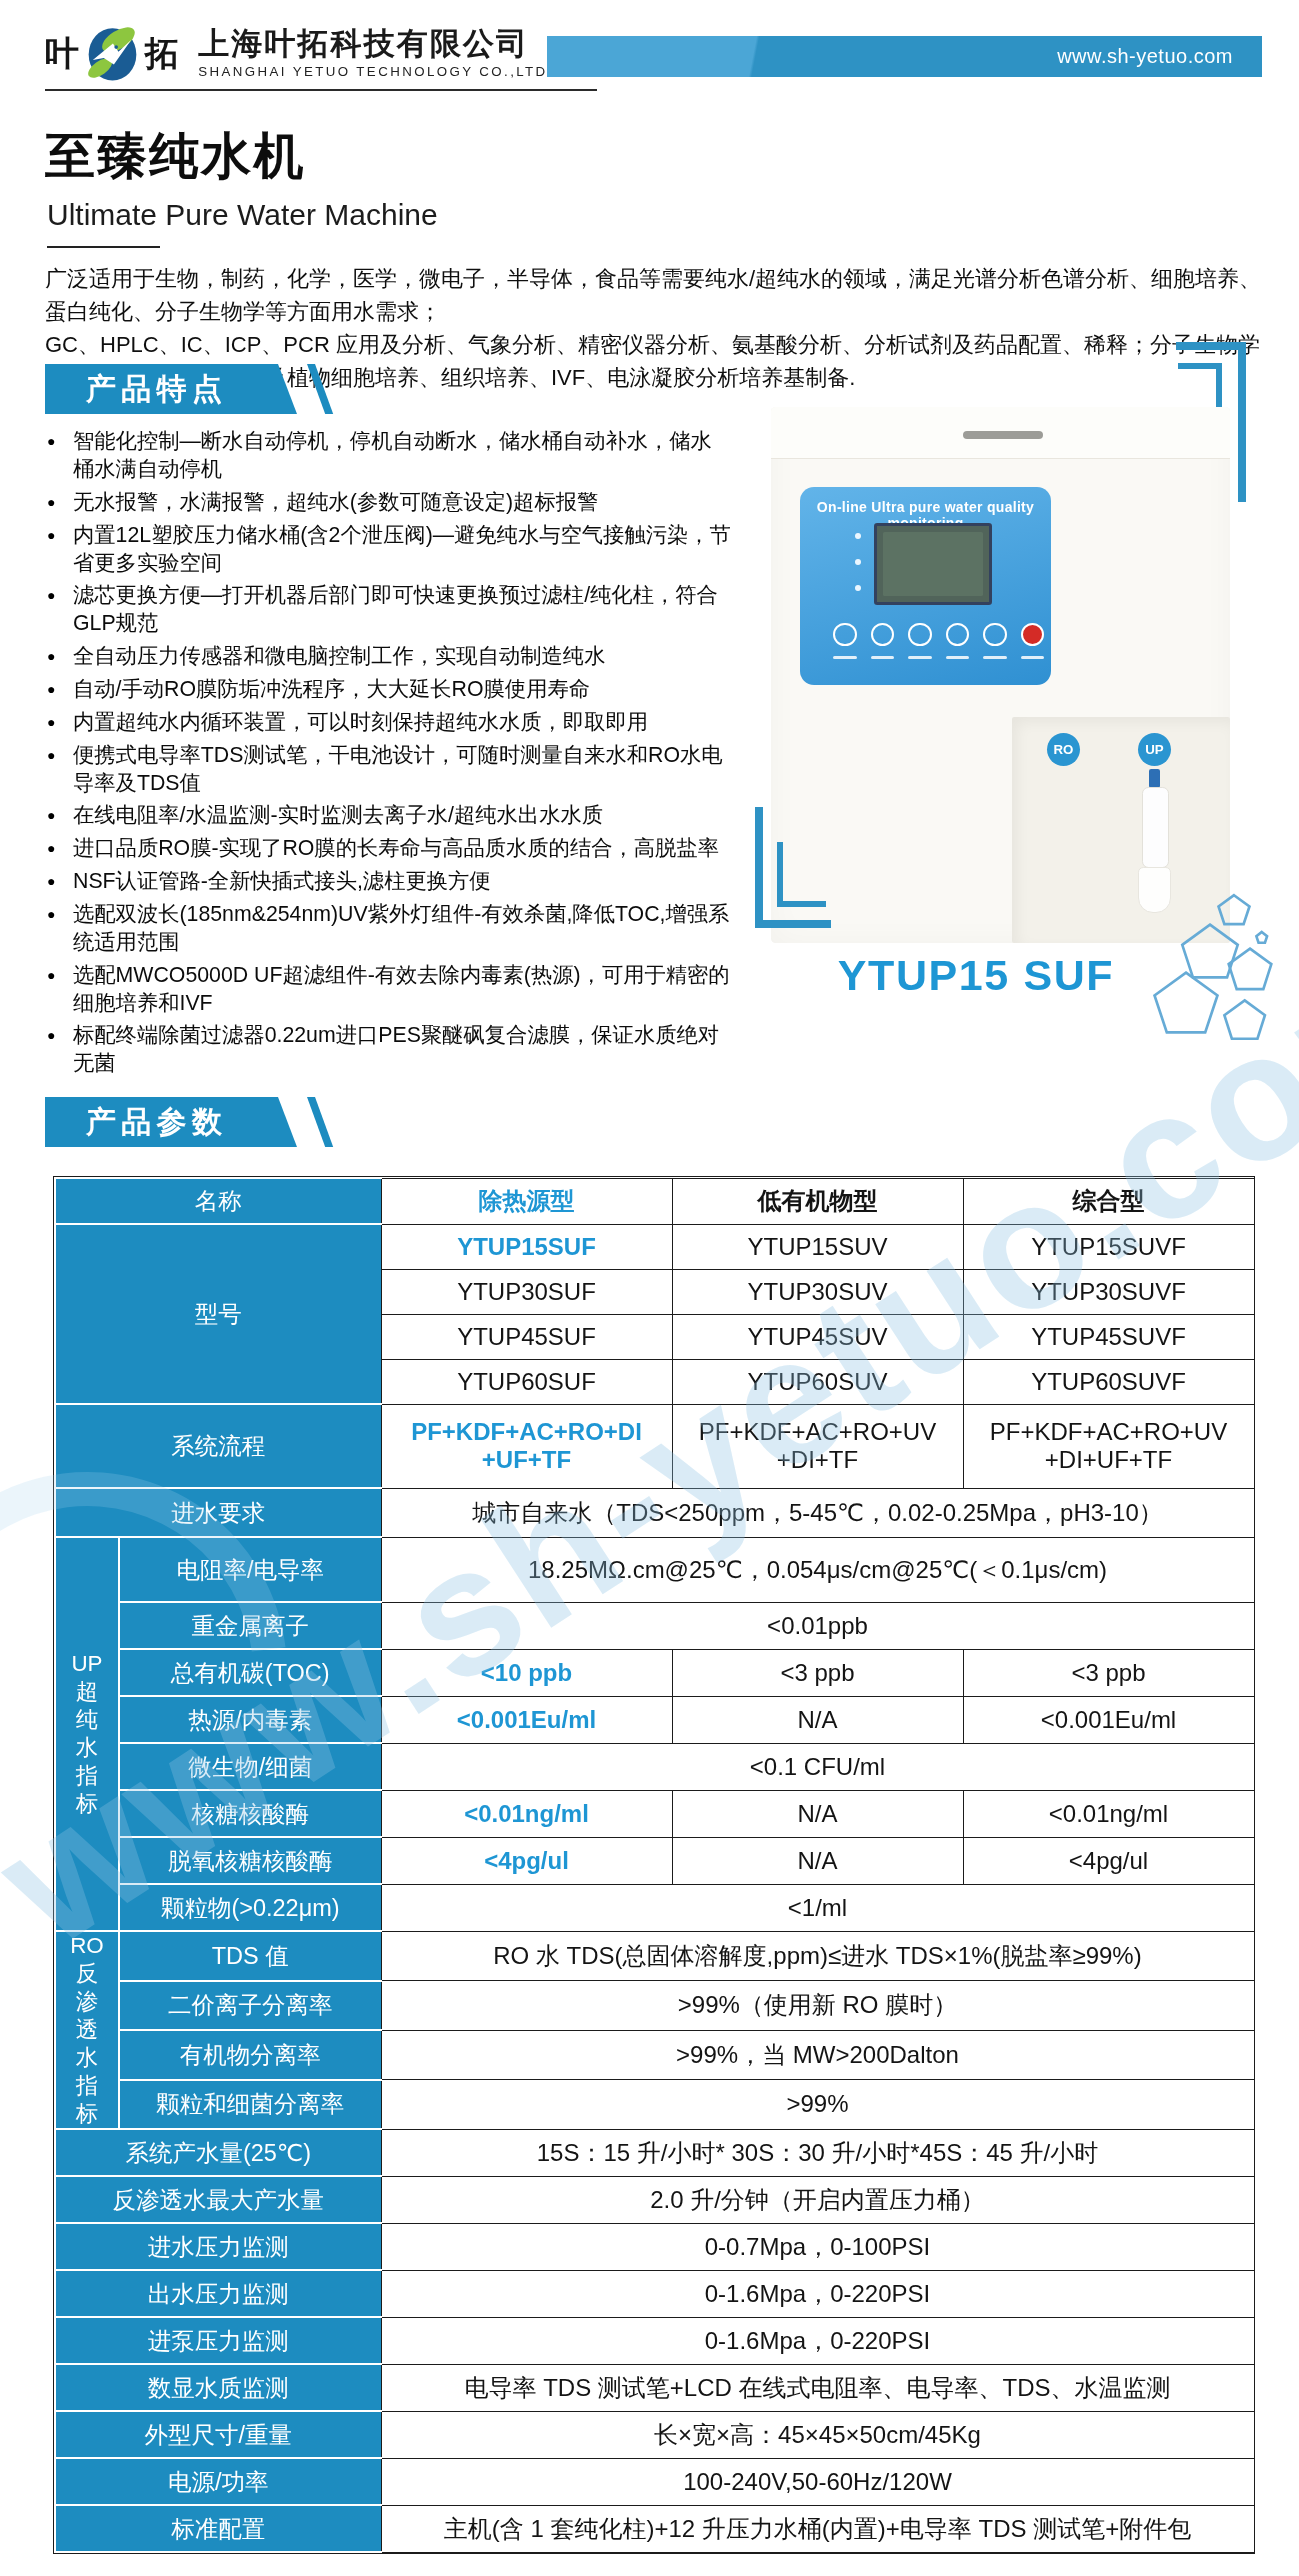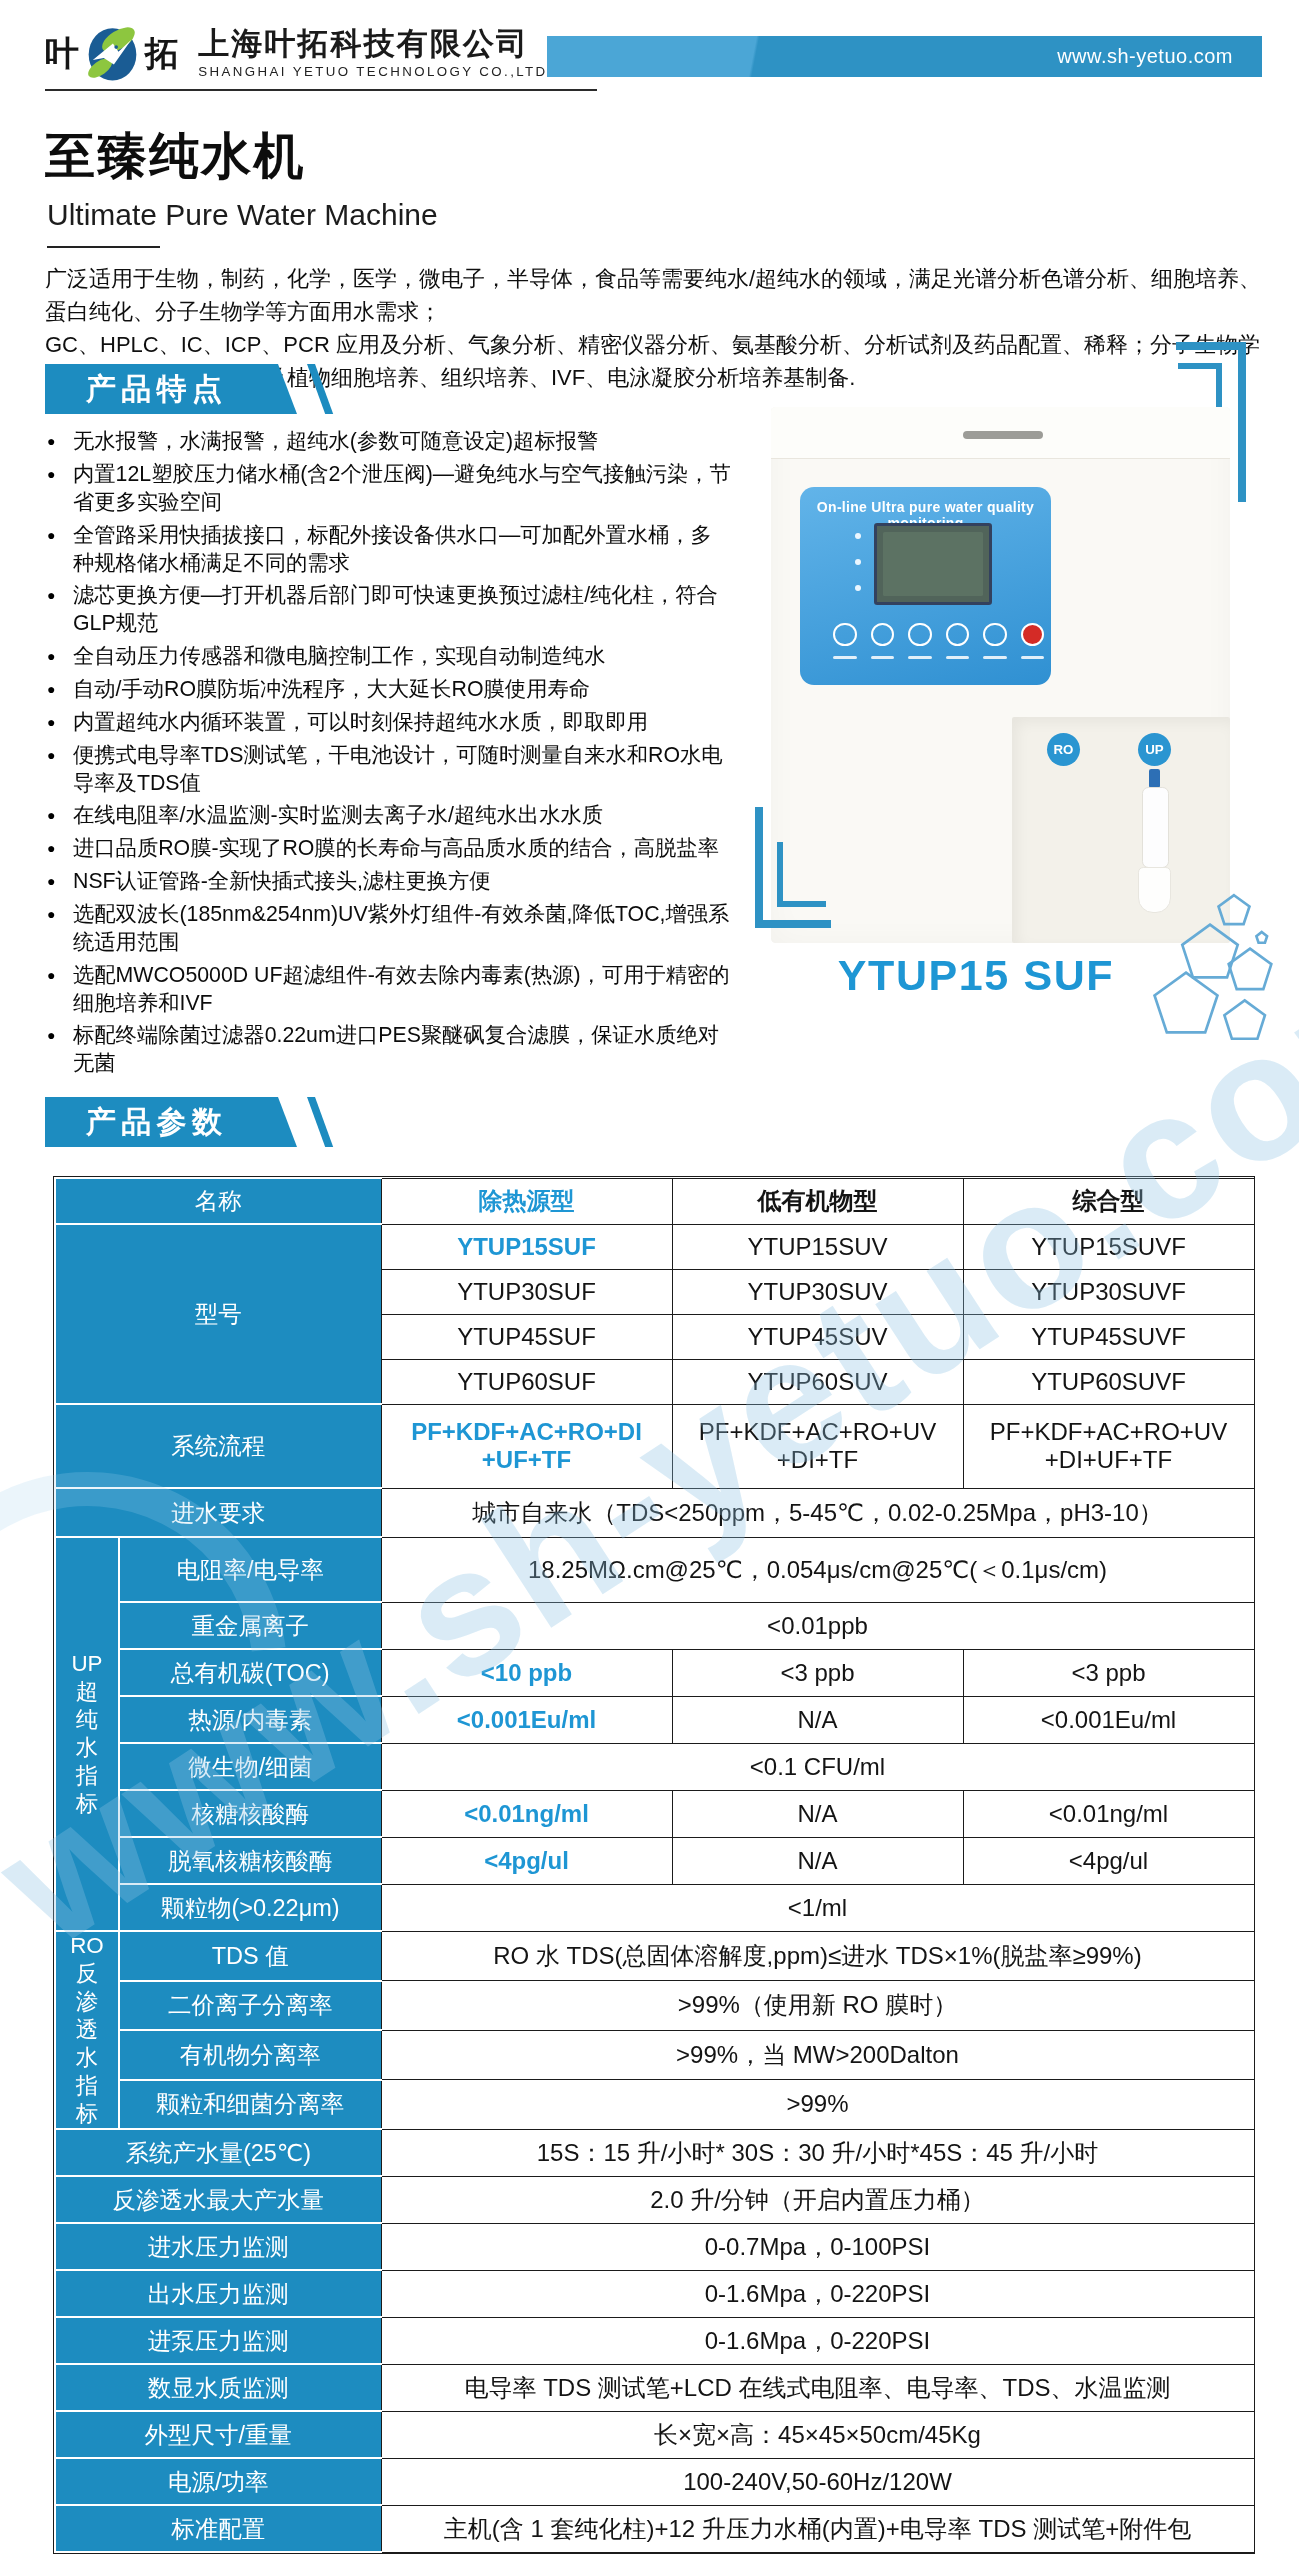--- a/index.html
+++ b/index.html
@@ -180,23 +180,23 @@
           <polygon points="195,8 224,29 213,62 177,62 166,29"></polygon>
           <polygon points="247,77 257,85 253,97 241,97 237,85"></polygon>
           <polygon points="150,63 202,101 182,162 118,162 98,101"></polygon>
           <polygon points="225,108 265,137 250,184 200,184 185,137"></polygon>
           <polygon points="105,153 164,196 141,265 69,265 46,196"></polygon>
           <polygon points="215,205 253,233 239,277 191,277 177,233"></polygon>
         </g>
       </svg>
     </div>
     <ul>
+        <li>智能化控制—断水自动停机，停机自动断水，储水桶自动补水，储水桶水满自动停机</li>
         <li>无水报警，水满报警，超纯水(参数可随意设定)超标报警</li>
         <li>内置12L塑胶压力储水桶(含2个泄压阀)—避免纯水与空气接触污染，节省更多实验空间</li>
-        <li>全管路采用快插拔接口，标配外接设备供水口—可加配外置水桶，多种规格储水桶满足不同的需求</li>
         <li>滤芯更换方便—打开机器后部门即可快速更换预过滤柱/纯化柱，符合GLP规范</li>
         <li>全自动压力传感器和微电脑控制工作，实现自动制造纯水</li>
         <li>自动/手动RO膜防垢冲洗程序，大大延长RO膜使用寿命</li>
         <li>内置超纯水内循环装置，可以时刻保持超纯水水质，即取即用</li>
         <li>便携式电导率TDS测试笔，干电池设计，可随时测量自来水和RO水电导率及TDS值</li>
         <li>在线电阻率/水温监测-实时监测去离子水/超纯水出水水质</li>
         <li>进口品质RO膜-实现了RO膜的长寿命与高品质水质的结合，高脱盐率</li>
         <li>NSF认证管路-全新快插式接头,滤柱更换方便</li>
         <li>选配双波长(185nm&amp;254nm)UV紫外灯组件-有效杀菌,降低TOC,增强系统适用范围</li>
         <li>选配MWCO5000D UF超滤组件-有效去除内毒素(热源)，可用于精密的细胞培养和IVF</li>

